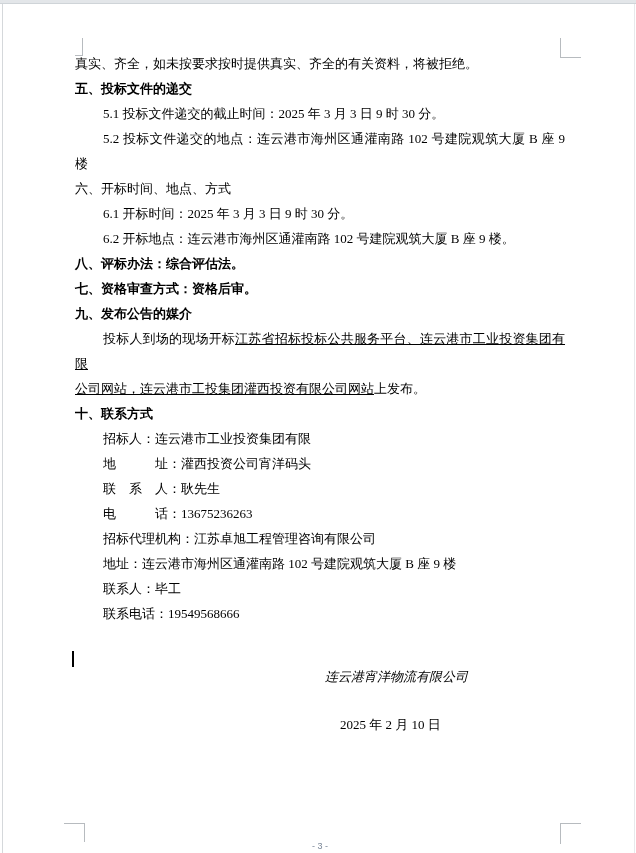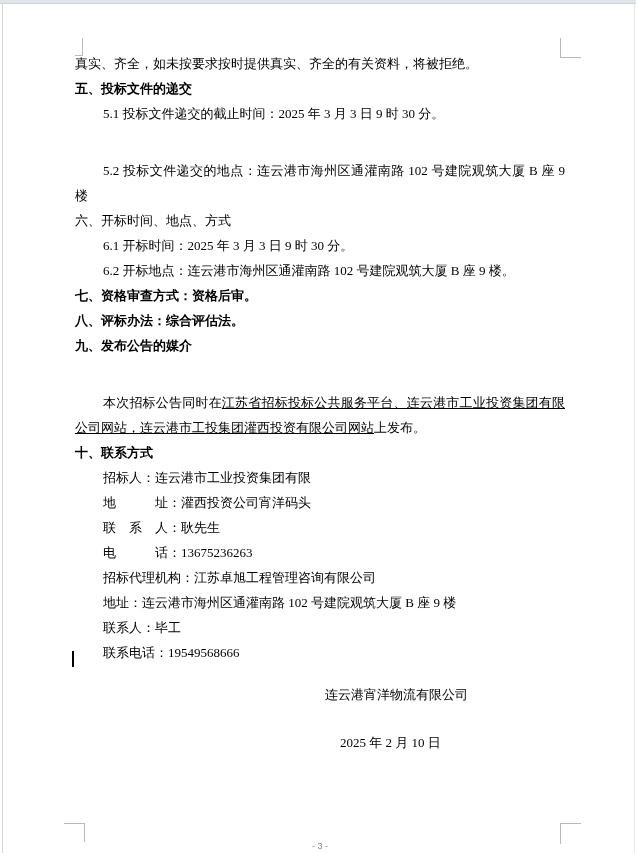--- a/index.html
+++ b/index.html
@@ -27,23 +27,23 @@
   .mark-bl { left:64px; top:823px; width:21px; height:19px; border-top:1px solid #b7bbbf; border-right:1px solid #b7bbbf; }
   .mark-br { left:560px; top:823px; width:21px; height:21px; border-top:1px solid #b7bbbf; border-left:1px solid #b7bbbf; }
   .content {
     position:absolute; left:75px; top:51px; width:490px;
   }
   .line {
     margin:0; font-size:13px; line-height:25px; white-space:pre-wrap;
   }
   .h { font-weight:bold; }
   .ind { text-indent:28px; }
-  .just { text-align:justify; text-align-last:justify;margin-top:32px; }
+  .just { text-align:justify; text-align-last:justify; }
   .bu { font-weight:normal; text-decoration:underline; }
-  .sig { padding-left:250px; margin-top:17px; }
+  .sig { padding-left:250px; margin-top:38px;font-style:italic; }
   .date { padding-left:265px; margin-top:23px; }
   .caret {
     position:absolute; left:72px; top:651px; width:2px; height:16px; background:#000;
   }
   .footer {
     position:absolute; left:75px; top:841px; width:490px;
     text-align:center; font-size:9px; color:#7b8798;
     font-family:"Liberation Sans","DejaVu Sans",sans-serif;
   }
 </style>
@@ -61,24 +61,24 @@
 
 <div class="content">
   <p class="line">真实、齐全，如未按要求按时提供真实、齐全的有关资料，将被拒绝。</p>
   <p class="line h">五、投标文件的递交</p>
   <p class="line ind">5.1 投标文件递交的截止时间：2025 年 3 月 3 日 9 时 30 分。</p>
   <p class="line ind just">5.2 投标文件递交的地点：连云港市海州区通灌南路 102 号建院观筑大厦 B 座 9</p>
   <p class="line">楼</p>
   <p class="line">六、开标时间、地点、方式</p>
   <p class="line ind">6.1 开标时间：2025 年 3 月 3 日 9 时 30 分。</p>
   <p class="line ind">6.2 开标地点：连云港市海州区通灌南路 102 号建院观筑大厦 B 座 9 楼。</p>
+  <p class="line h">八、评标办法：综合评估法。</p>
   <p class="line h">七、资格审查方式：资格后审。</p>
-  <p class="line h">八、评标办法：综合评估法。</p>
   <p class="line h">九、发布公告的媒介</p>
-  <p class="line ind just"><span>本次招标公告同时在</span><span class="bu">江苏省招标投标公共服务平台、连云港市工业投资集团有限</span></p>
+  <p class="line ind just"><span>投标人到场的现场开标</span><span class="bu">江苏省招标投标公共服务平台、连云港市工业投资集团有限</span></p>
   <p class="line"><span class="bu">公司网站，连云港市工投集团灌西投资有限公司网站</span><span>上发布。</span></p>
   <p class="line h">十、联系方式</p>
   <p class="line ind">招标人：连云港市工业投资集团有限</p>
   <p class="line ind">地　　　址：灌西投资公司宵洋码头</p>
   <p class="line ind">联　系　人：耿先生</p>
   <p class="line ind">电　　　话：13675236263</p>
   <p class="line ind">招标代理机构：江苏卓旭工程管理咨询有限公司</p>
   <p class="line ind">地址：连云港市海州区通灌南路 102 号建院观筑大厦 B 座 9 楼</p>
   <p class="line ind">联系人：毕工</p>
   <p class="line ind">联系电话：19549568666</p>

